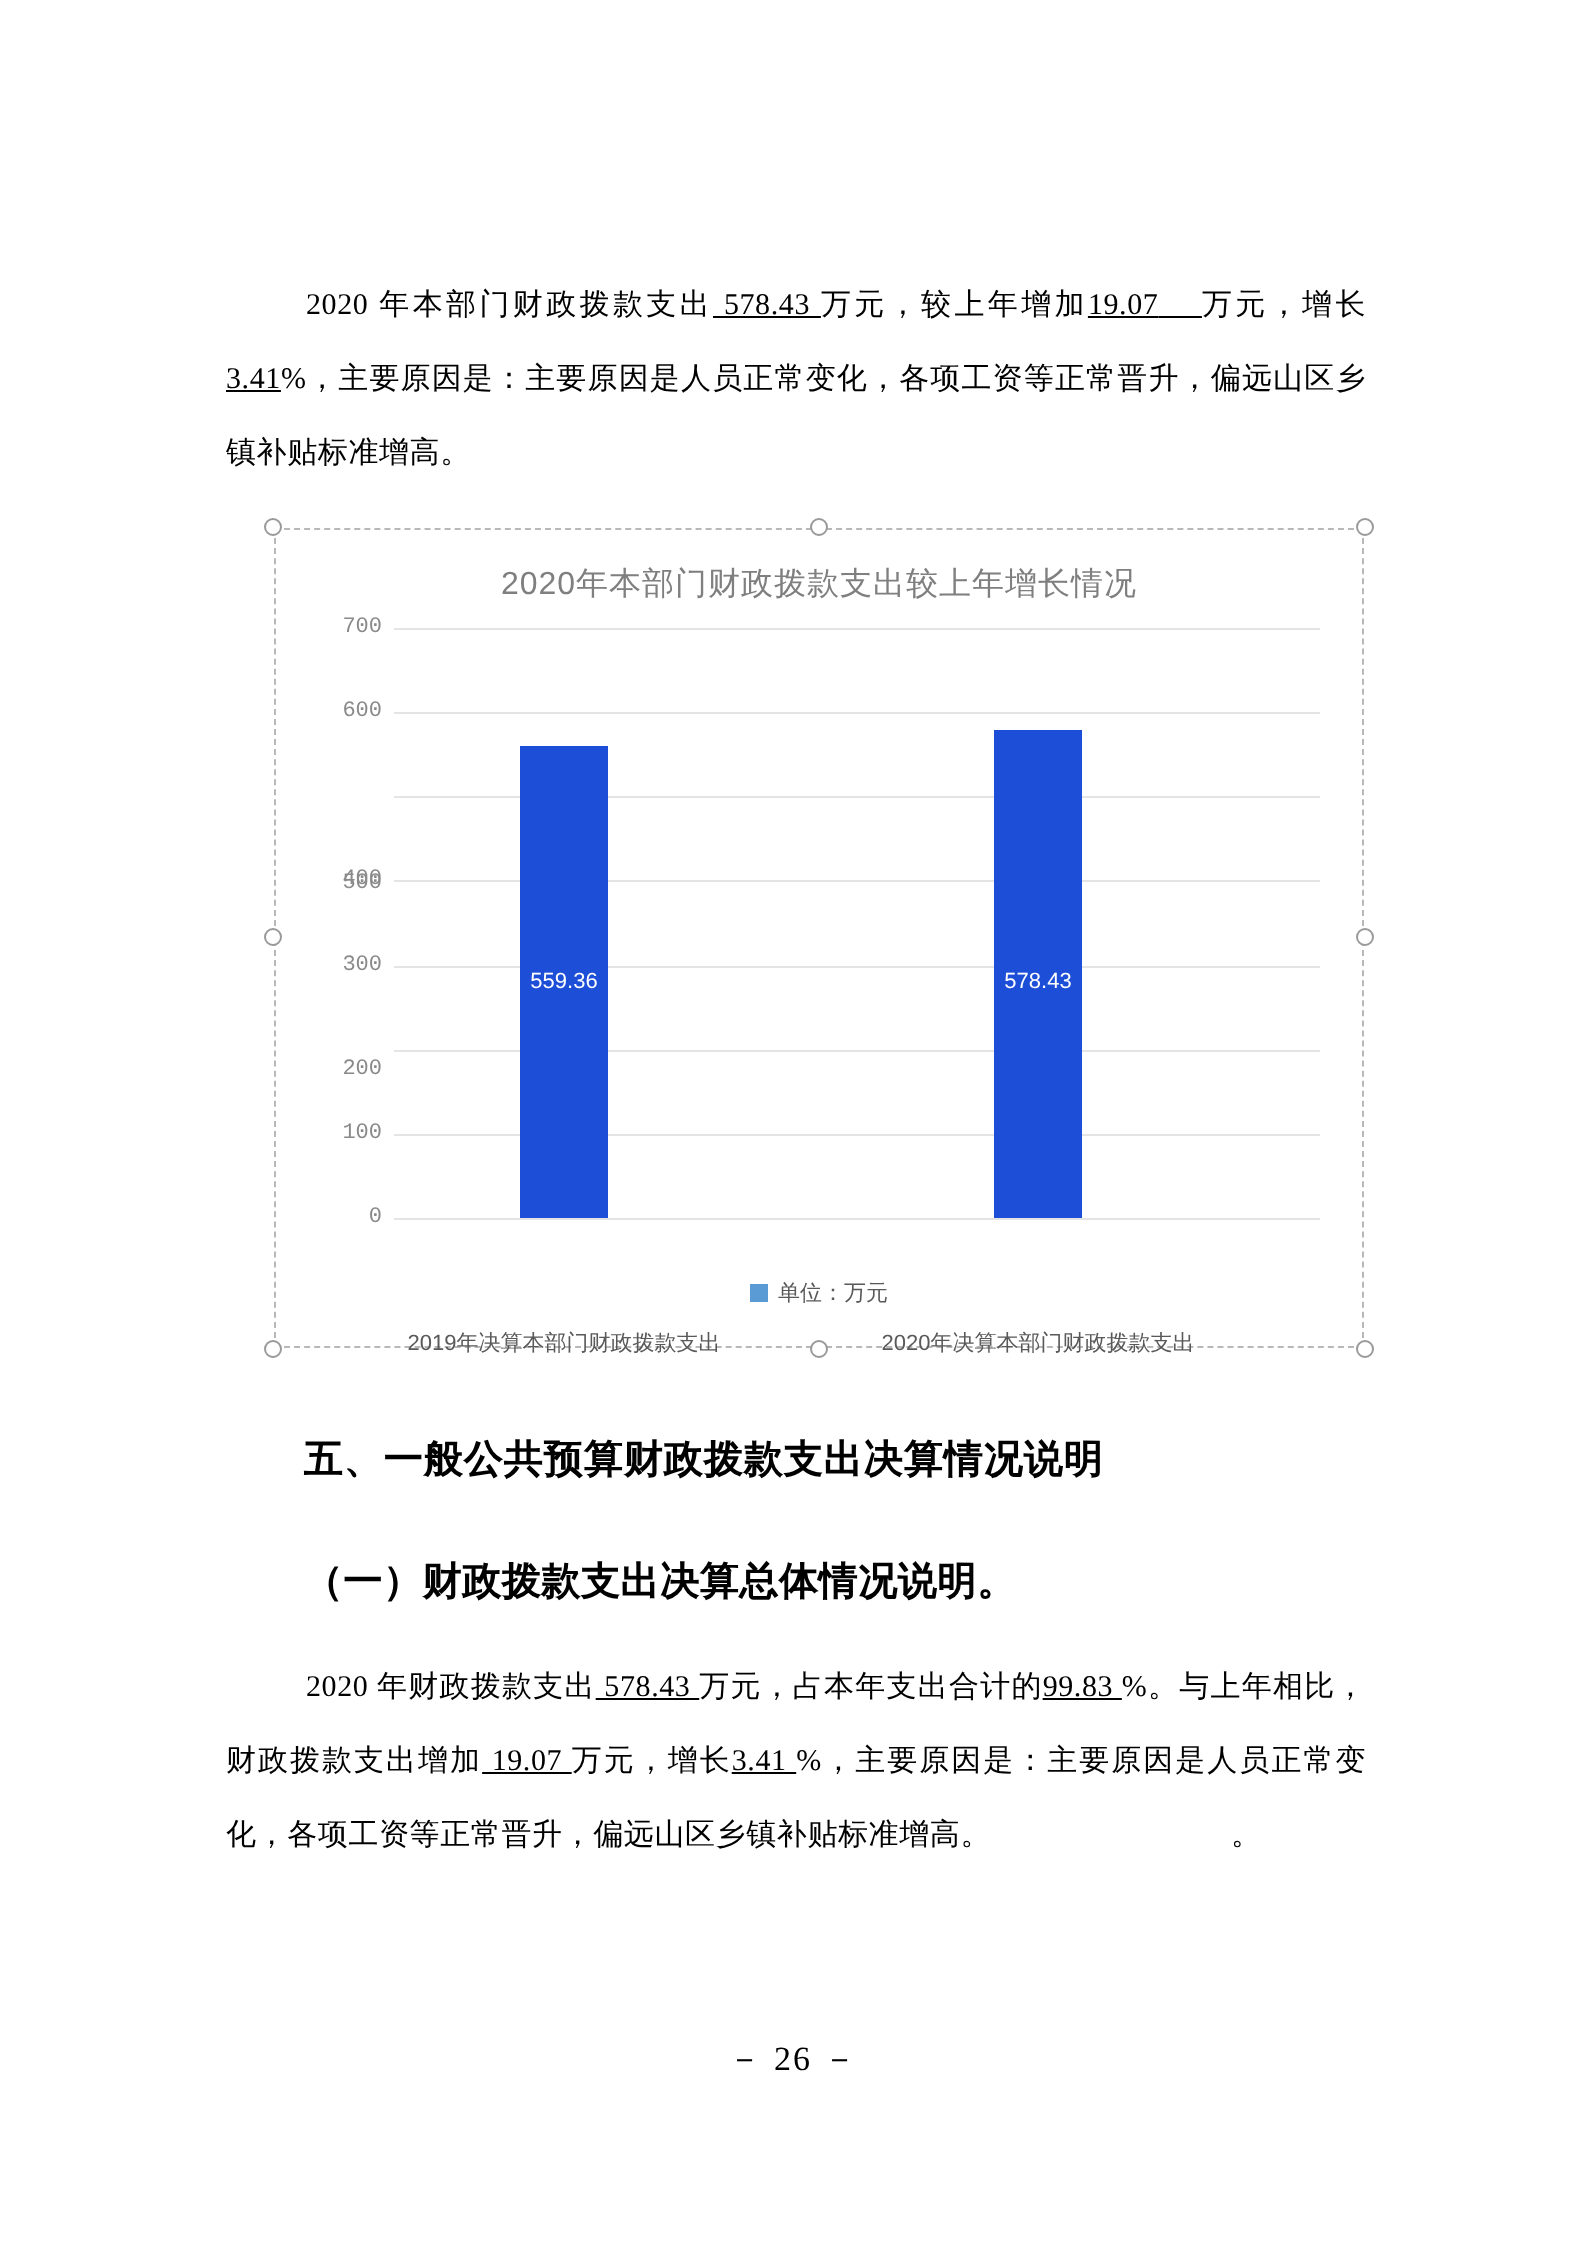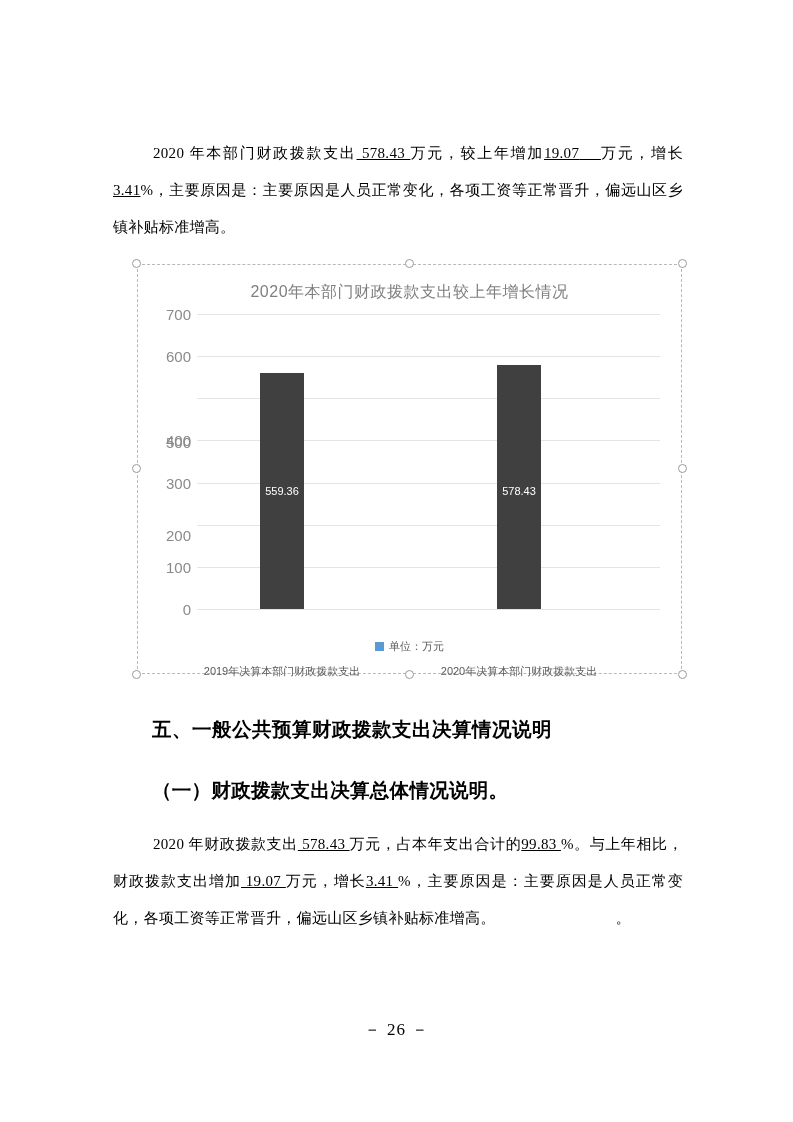--- a/index.html
+++ b/index.html
@@ -101,30 +101,30 @@
     position: absolute;
     left: 0;
     right: 0;
     height: 1px;
     background: #e4e4e4;
   }
   .ytick {
     position: absolute;
     right: calc(100% + 6px);
     transform: translateY(-50%);
-    font-family: Liberation Sans, sans-serif;
-    font-size: 15px;
+    font-family: Liberation Mono, monospace;
+    font-size: 11px;
     color: #8a8a8a;
     white-space: nowrap;
   }
   .bar {
     position: absolute;
     bottom: 0;
     width: 44px;
-    background: #404040;
+    background: #1d4ed8;
   }
   .bar .val {
     position: absolute;
     left: 50%;
     transform: translateX(-50%);
     bottom: 112px;
     font-family: "Liberation Sans", sans-serif;
     font-size: 11px;
     color: #ffffff;
     white-space: nowrap;

